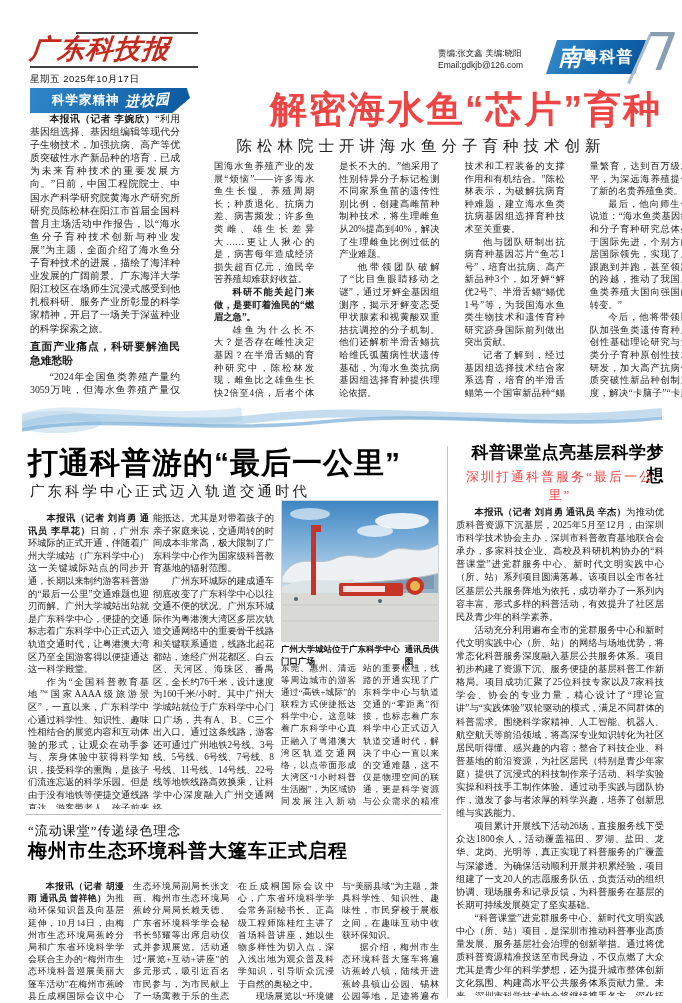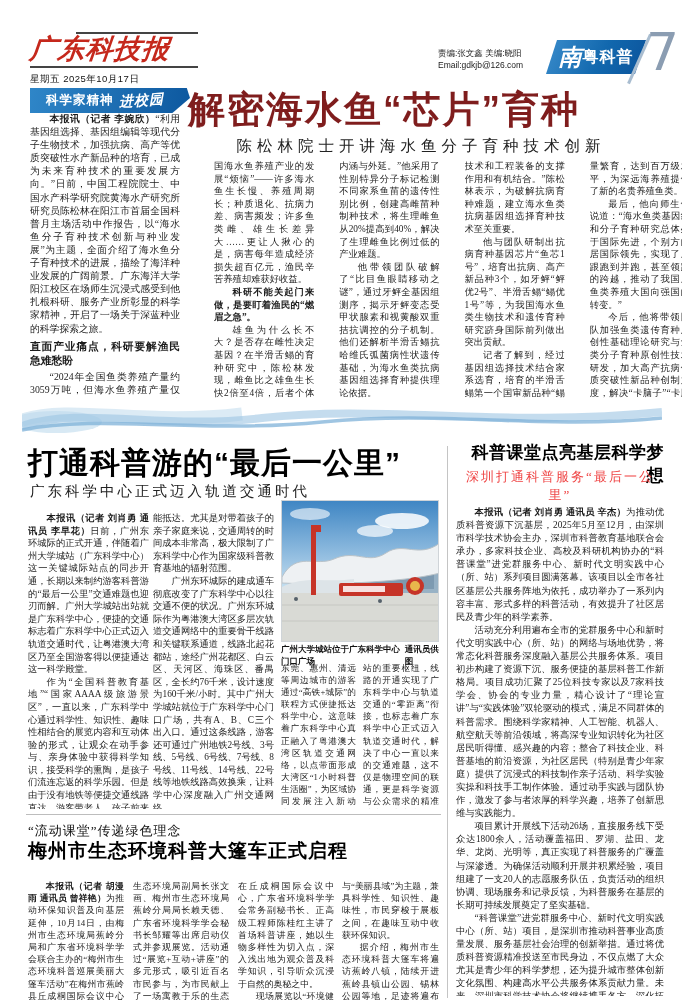--- a/index.html
+++ b/index.html
@@ -22,26 +22,26 @@
   .section-initial{font-family:"Liberation Serif",serif;font-style:italic;font-weight:900;font-size:23px;margin-right:1px;}
   .section-rest{font-weight:900;font-size:16px;letter-spacing:1px;font-family:"Liberation Sans",sans-serif;}
   .page-diag{left:638px;top:32px;width:3px;height:54px;background:#a9bdd0;transform:rotate(24deg);}
   .page-num{left:646px;top:22px;font-family:"DejaVu Sans",sans-serif;font-size:52px;font-weight:400;
             color:#8b9db2;line-height:60px;}
 
   
   .kicker-flag{left:30px;top:88px;width:160px;height:25px;
       background:linear-gradient(100deg,#2f86c8,#0d589f);
       clip-path:polygon(0 0,98% 0,100% 40%,89% 100%,0 100%);
-      display:flex;align-items:center;padding-left:16px;box-sizing:border-box;color:#fff;}
+      display:flex;align-items:center;padding-left:22px;box-sizing:border-box;color:#fff;}
   .kicker-label{font-size:12.5px;font-weight:700;font-family:"Liberation Sans",sans-serif;letter-spacing:1px;}
   .kicker-script{font-family:"Liberation Serif",serif;font-style:italic;font-weight:700;font-size:14px;
                  display:inline-block;transform:rotate(-4deg);margin-left:5px;letter-spacing:1px;}
-  .lead-headline{left:188px;top:88px;width:474px;text-align:left;font-size:37px;font-weight:900;
-                 letter-spacing:2px;font-family:"Liberation Sans","DejaVu Sans",sans-serif;color:#7f1d1d;line-height:44px;}
+  .lead-headline{left:188px;top:88px;width:474px;text-align:right;font-size:37px;font-weight:900;
+                 letter-spacing:2px;font-family:"Liberation Sans","DejaVu Sans",sans-serif;color:#ef4444;line-height:44px;}
   .lead-subhead{left:184px;top:136px;width:474px;text-align:center;font-size:15.5px;color:#222;
                 letter-spacing:5px;font-weight:400;}
   .tcol{font-size:9.3px;line-height:12.6px;text-align:justify;overflow:hidden;}
   .tcol1{left:30px;top:112px;width:150px;height:286px;font-size:9.8px;line-height:13.1px;}
   .tcols{left:186px;top:160px;width:476px;height:238px;display:flex;gap:25px;margin-left:28px;}
   .tcols .tcol{flex:1;height:238px;}
 
   .blk{text-indent:2em;}
   .blk.noind{text-indent:0;}
   .blk-subhead{text-indent:0;font-weight:700;font-family:"Liberation Sans",sans-serif;
@@ -121,21 +121,21 @@
       <div class="blk blk-subhead">直面产业痛点，科研要解渔民急难愁盼</div>
       <div class="blk blk-para">“2024年全国鱼类养殖产量约3059万吨，但海水鱼养殖产量仅216.2万吨，占比约7%。”陈松林院士用一组组数据、一张张病鱼图片让师生们直观感受到我</div>
     </div>
   <div class="abs tcols">
     <div class="tcol">
         <div class="blk blk-para noind">国海水鱼养殖产业的发展“烦恼”——许多海水鱼生长慢、养殖周期长；种质退化、抗病力差、病害频发；许多鱼类雌、雄生长差异大……更让人揪心的是，病害每年造成经济损失超百亿元，渔民辛苦养殖却难获好收益。</div>
         <div class="blk blk-bold">科研不能关起门来做，是要盯着渔民的“燃眉之急”。</div>
         <div class="blk blk-para">雄鱼为什么长不大？是否存在雌性决定基因？在半滑舌鳎的育种研究中，陈松林发现，雌鱼比之雄鱼生长快2倍至4倍，后者个体小、生长慢，比例高达80%，影响渔民养殖积极性，限制产业发展。团队通过全基因组测序揭示了Dmrt1基因是半滑舌鳎的雄性决定基因，在雄性精巢特异表达，其表达就是雄鱼，不表达就是雌鱼，揭示性别决定的分子机制。</div>
       </div>
     <div class="tcol">
-        <div class="blk blk-para noind">内涵与外延。”他采用了性别特异分子标记检测不同家系鱼苗的遗传性别比例，创建高雌苗种制种技术，将生理雌鱼从20%提高到40%，解决了生理雌鱼比例过低的产业难题。</div>
+        <div class="blk blk-para noind">是长不大的。”他采用了性别特异分子标记检测不同家系鱼苗的遗传性别比例，创建高雌苗种制种技术，将生理雌鱼从20%提高到40%，解决了生理雌鱼比例过低的产业难题。</div>
         <div class="blk blk-para">他带领团队破解了“比目鱼眼睛移动之谜”，通过牙鲆全基因组测序，揭示牙鲆变态受甲状腺素和视黄酸双重拮抗调控的分子机制。他们还解析半滑舌鳎抗哈维氏弧菌病性状遗传基础，为海水鱼类抗病基因组选择育种提供理论依据。</div>
         <div class="blk blk-para">陈松林的讲述，让师生们明白：真正的科学研究，始终与产业需求同频共振。</div>
       </div>
     <div class="tcol">
         <div class="blk blk-para noind">技术和工程装备的支撑作用和有机结合。”陈松林表示，为破解抗病育种难题，建立海水鱼类抗病基因组选择育种技术至关重要。</div>
         <div class="blk blk-para">他与团队研制出抗病育种基因芯片“鱼芯1号”，培育出抗病、高产新品种3个，如牙鲆“鲆优2号”、半滑舌鳎“鳎优1号”等，为我国海水鱼类生物技术和遗传育种研究跻身国际前列做出突出贡献。</div>
         <div class="blk blk-para">记者了解到，经过基因组选择技术结合家系选育，培育的半滑舌鳎第一个国审新品种“鳎优1号”，生理雌鱼比例约为40%，比普通苗种提高20%左右，解决了该品种缺乏抗病高产新品种的问题。</div>
       </div>
     <div class="tcol">
         <div class="blk blk-para noind">量繁育，达到百万级水平，为深远海养殖提供了新的名贵养殖鱼类。</div>

